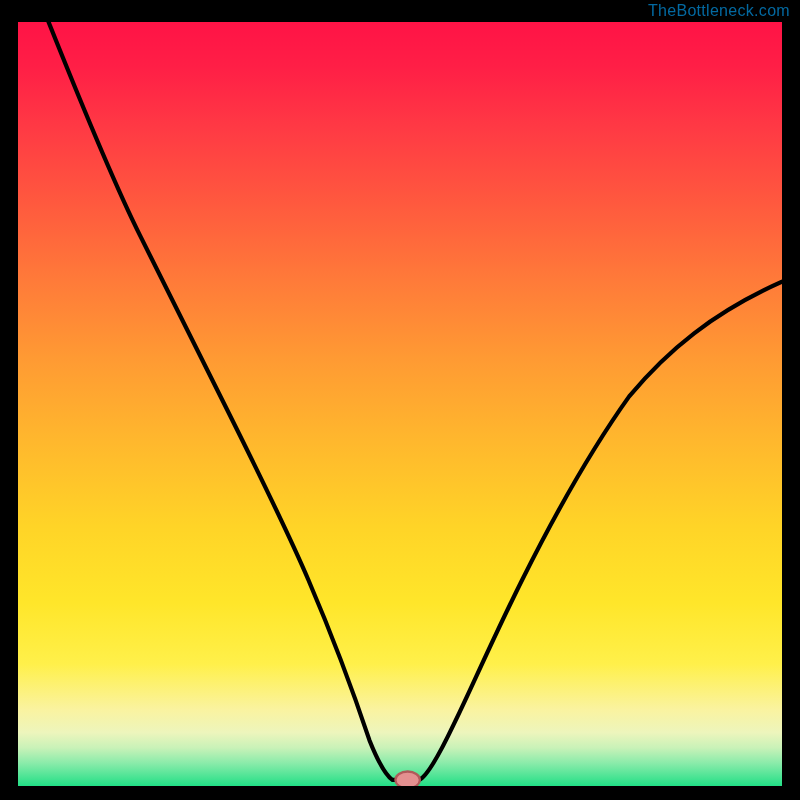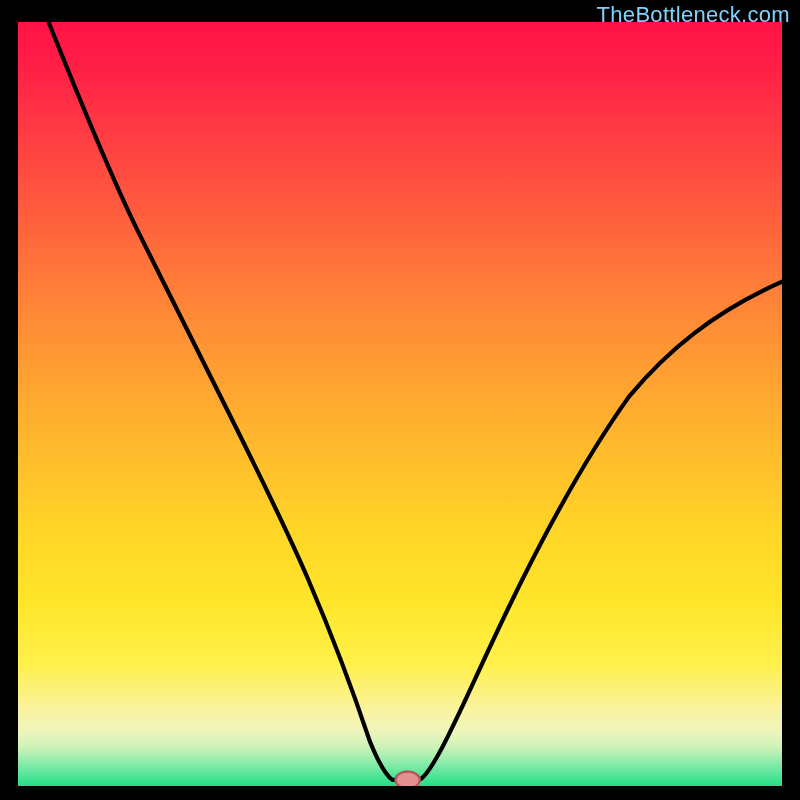--- a/index.html
+++ b/index.html
@@ -13,23 +13,23 @@
   .frame {
     position: relative;
     width: 800px;
     height: 800px;
     background: #000;
   }
   .watermark {
     position: absolute;
     top: 2px;
     right: 10px;
-    color: #7dd3fc;
+    color: #0369a1;
     font-family: Arial, Helvetica, sans-serif;
-    font-size: 22px;
+    font-size: 16px;
     letter-spacing: 0.3px;
     z-index: 50;
   }
   .plot {
     position: absolute;
     left: 18px;
     top: 22px;
     width: 764px;
     height: 764px;
   }

